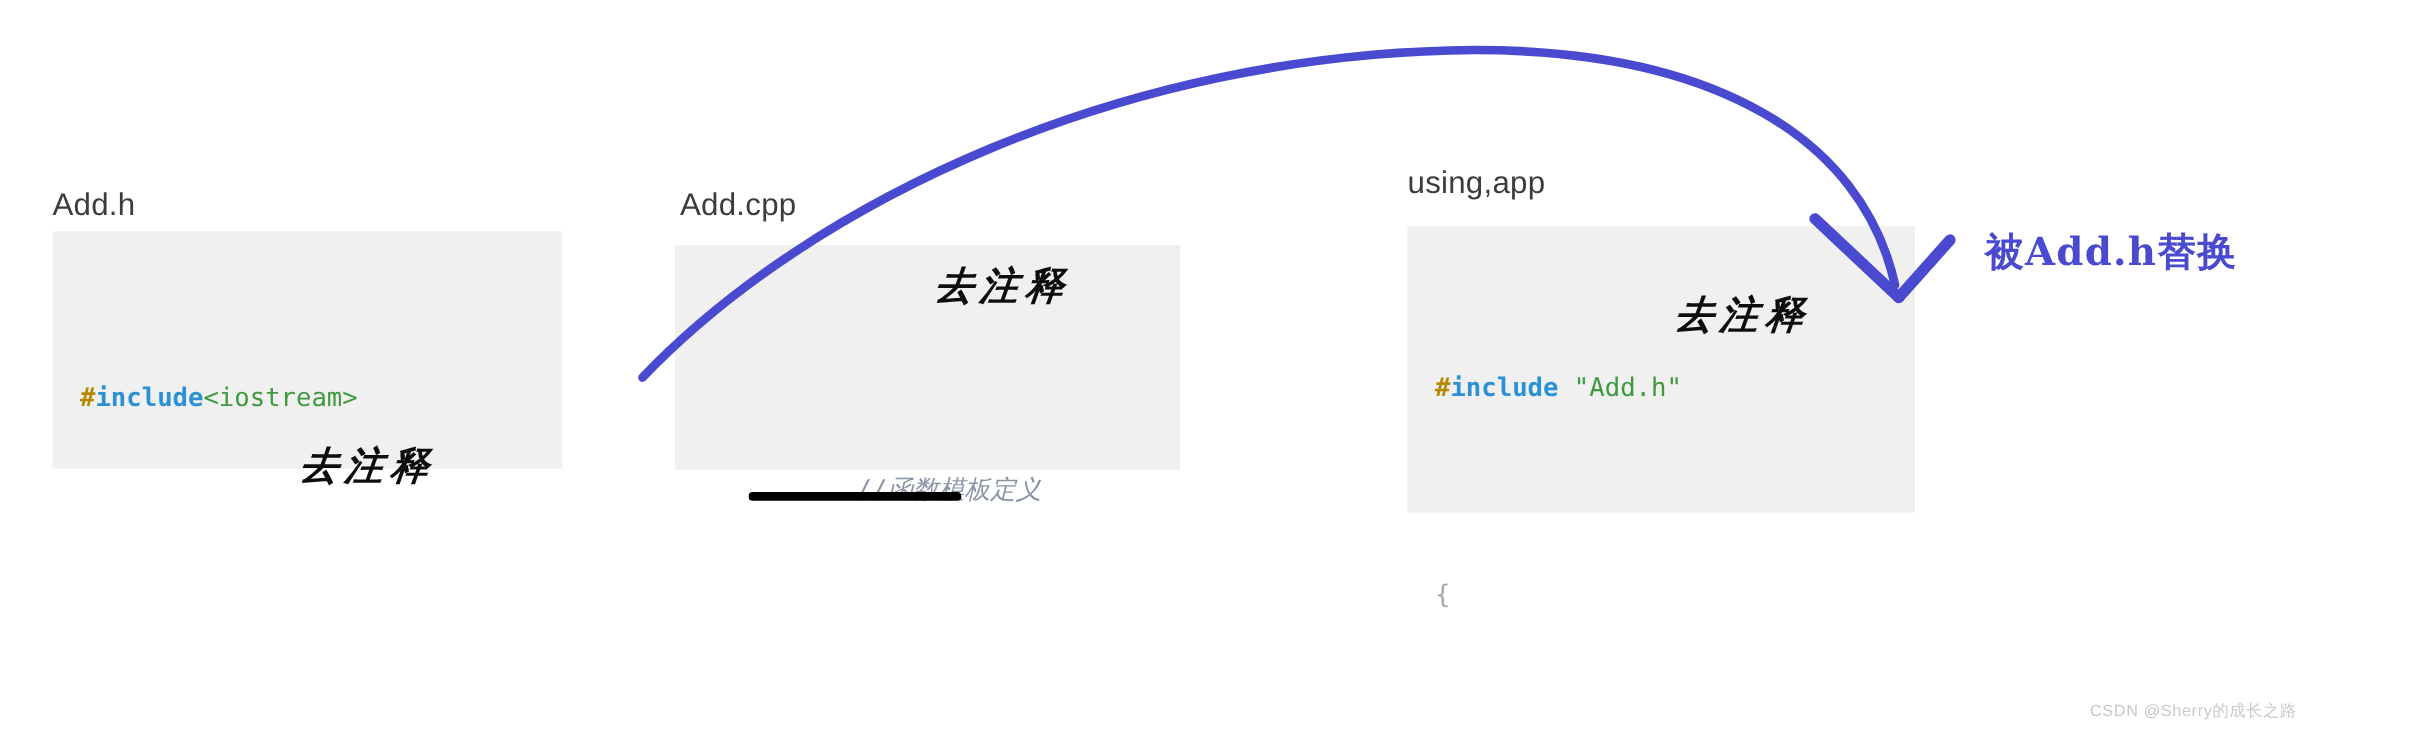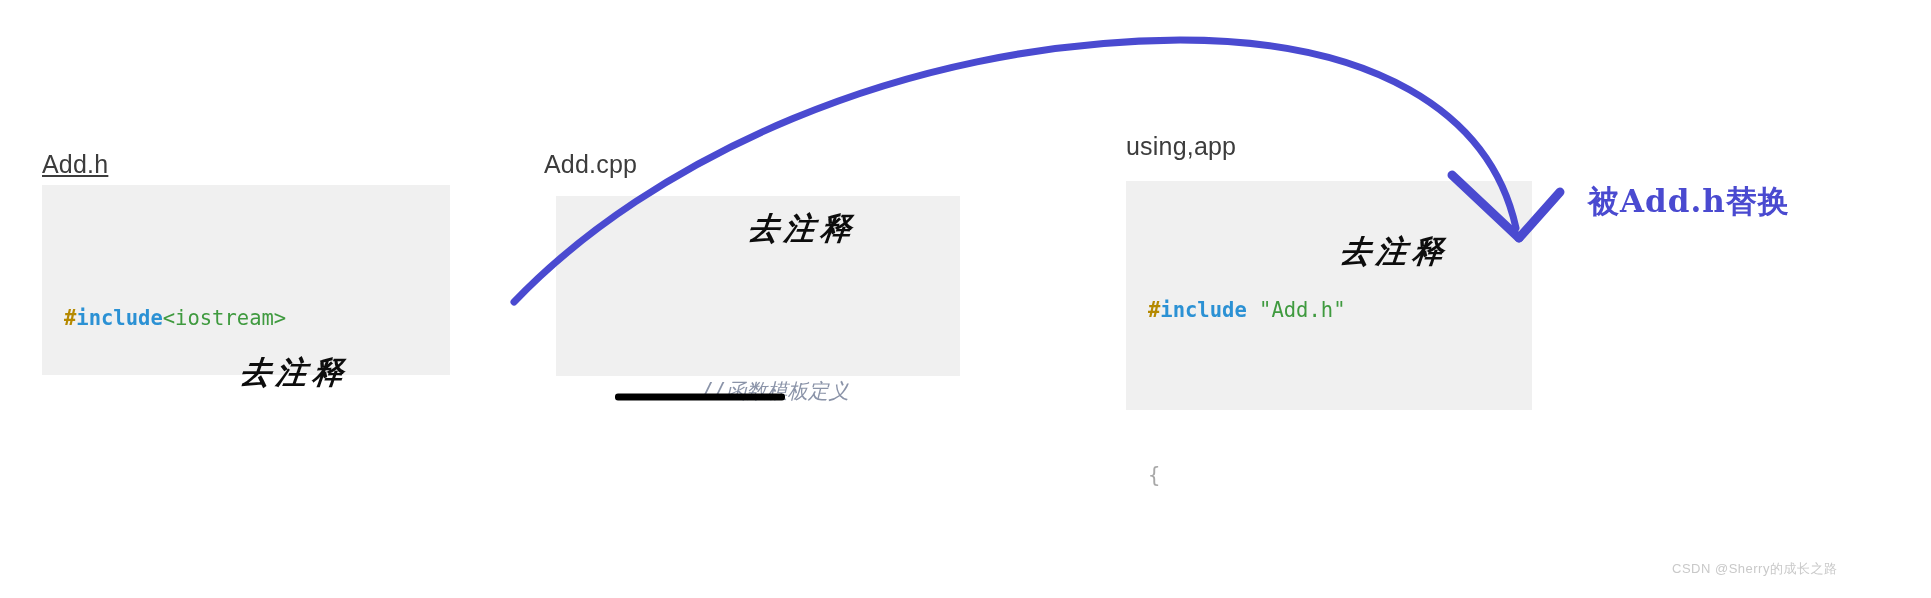--- a/index.html
+++ b/index.html
@@ -93,41 +93,41 @@
     white-space:nowrap;
     letter-spacing:.5px;
   }
 
   
   .arrow-layer{position:absolute;left:0;top:0;width:1931px;height:598px;pointer-events:none;}
 </style>
 </head>
 <body>
 
-<div class="abs file-label" style="left:42px;top:150px;text-decoration:underline;">Add.h</div>
+<div class="abs file-label" style="left:42px;top:150px;">Add.h</div>
 
 <div class="abs code-panel" style="left:42px;top:185px;width:408px;height:190px;">
 
   <div class="code-line"><span class="t-hash">#</span><span class="t-pp">include</span><span class="t-inc">&lt;iostream&gt;</span></div>
 
 
   <div class="code-line blank"></div>
 
   
 
   
 
   
 </div>
 
 <div class="abs brush" style="left:240px;top:352px;">去注释</div>
 
 <div class="abs file-label" style="left:544px;top:150px;">Add.cpp</div>
 
-<div class="abs code-panel" style="left:556px;top:196px;width:404px;height:180px;padding-top:14px;">
+<div class="abs code-panel" style="left:540px;top:196px;width:404px;height:180px;padding-top:14px;">
 
   <div class="code-line">
     <span class="comment-wrap">
       <span class="comment-txt">//函数模板定义</span>
       <span class="strike" style="left:-12px;width:170px;top:42%;"></span>
     </span>
   </div>
 
   
 

